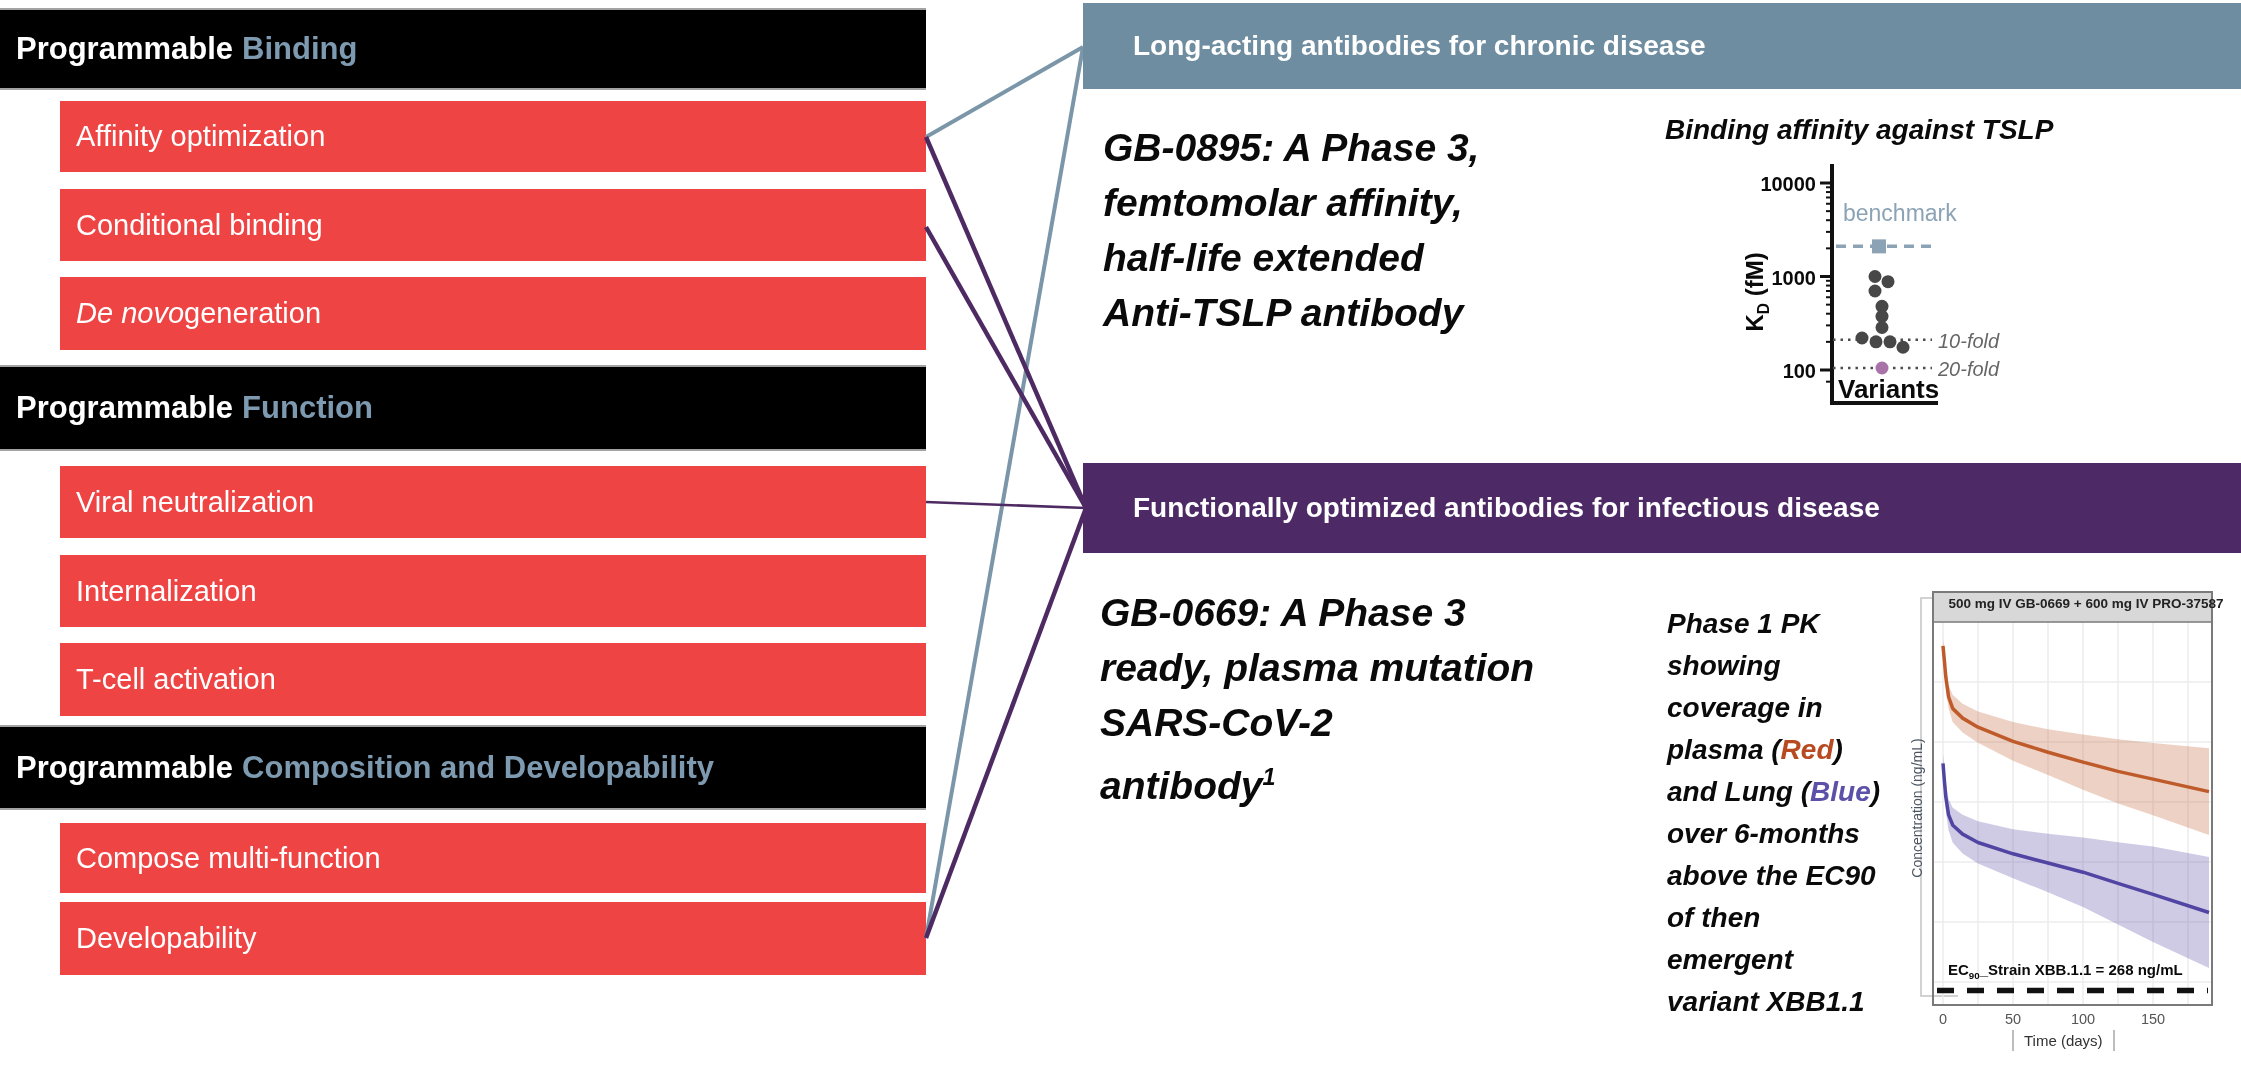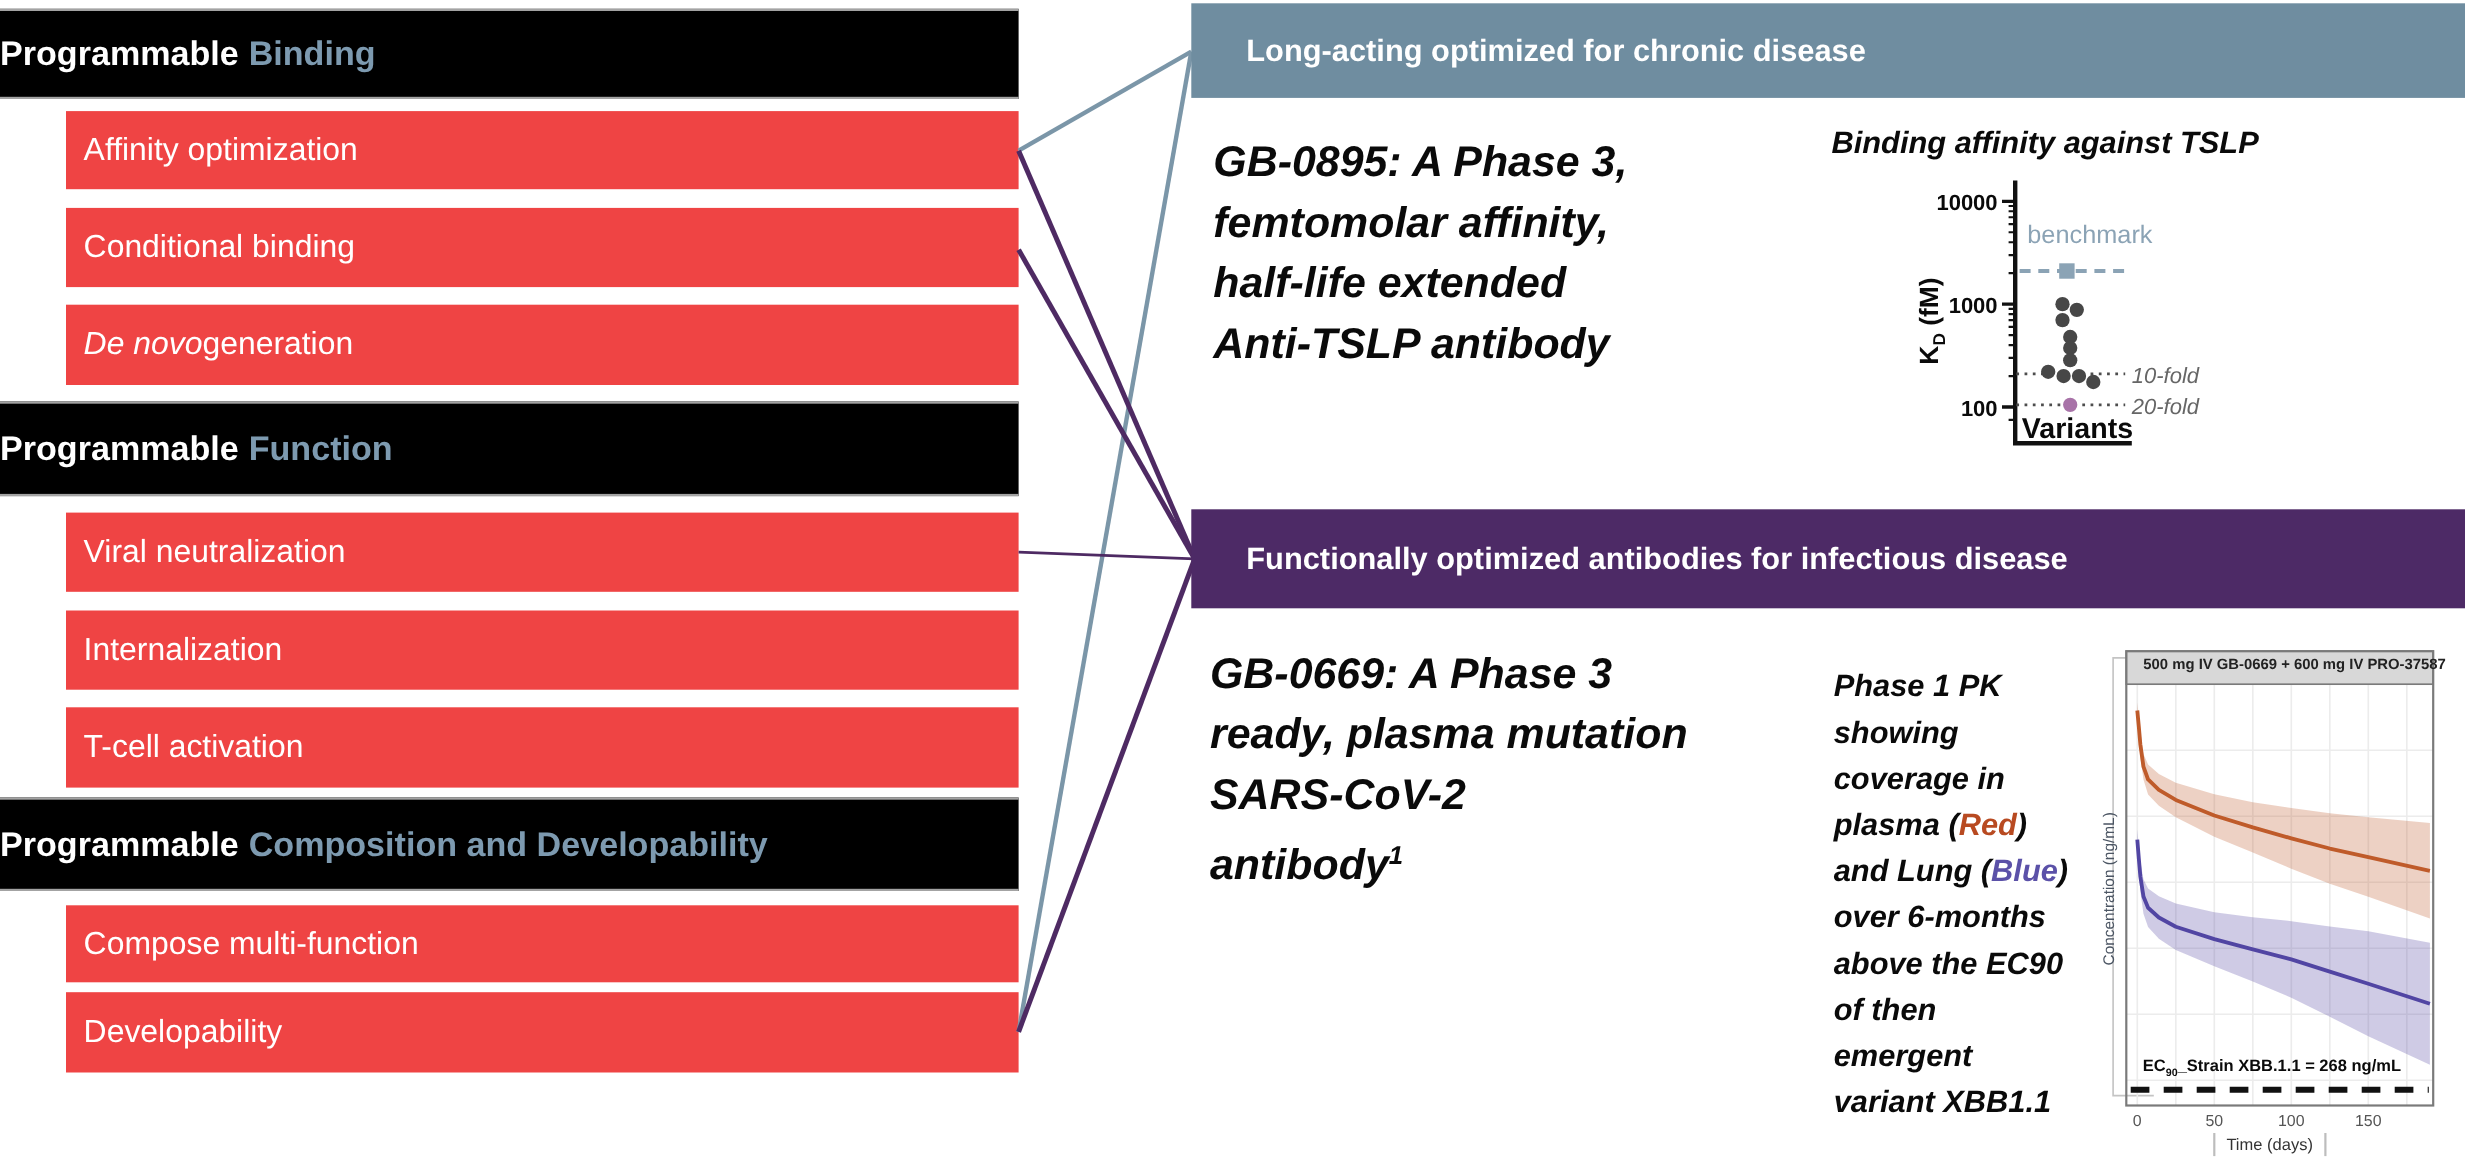--- a/index.html
+++ b/index.html
@@ -1,20 +1,20 @@
 <!DOCTYPE html>
 <html><head>
 <meta charset="utf-8">
 <style>
   html,body{margin:0;padding:0;background:#fff;}
   .slide{position:relative;width:2241px;height:1068px;background:#ffffff;overflow:hidden;
          font-family:"Liberation Sans",sans-serif;}
   
   .hdr-bar{position:absolute;left:0;width:926px;background:#000;display:flex;align-items:center;
-           padding-left:0;box-sizing:border-box;border-top:2px solid #a3a3a3;border-bottom:2px solid #a3a3a3;}
+           padding-left:16px;box-sizing:border-box;border-top:2px solid #a3a3a3;border-bottom:2px solid #a3a3a3;}
   .hdr-bar .pfx{color:#fff;font-weight:bold;font-size:31px;}
   .hdr-bar .acc{color:#7d9ab0;font-weight:bold;font-size:31px;margin-left:9px;text-align:center;}
   .item-bar{position:absolute;left:60px;width:866px;background:#ef4444;display:flex;align-items:center;
             padding-left:16px;box-sizing:border-box;color:#fff;font-size:29px;}
   .item-bar .it{font-style:italic;}
   
   #connectors{position:absolute;left:0;top:0;}
   
   .sec-hdr{position:absolute;left:1083px;width:1158px;height:86px;display:flex;align-items:center;
            padding-left:50px;box-sizing:border-box;color:#fff;font-weight:bold;font-size:28px;}
@@ -97,21 +97,21 @@
   <svg id="connectors" width="2241" height="1068" viewBox="0 0 2241 1068">
       <line x1="926" y1="137" x2="1083" y2="47" stroke="#7b96a8" stroke-width="4"></line>
       <line x1="926" y1="938" x2="1083" y2="47" stroke="#7b96a8" stroke-width="4"></line>
       <line x1="926" y1="137" x2="1086" y2="508" stroke="#4e2a63" stroke-width="4.5"></line>
       <line x1="926" y1="227" x2="1086" y2="508" stroke="#4e2a63" stroke-width="4.5"></line>
       <line x1="926" y1="502" x2="1086" y2="508" stroke="#4e2a63" stroke-width="2.5"></line>
       <line x1="926" y1="938" x2="1086" y2="508" stroke="#4e2a63" stroke-width="4.5"></line>
     </svg>
 
   <div class="sec-hdr steel">
-    <span>Long-acting optimized for chronic disease</span>
+    <span>Long-acting antibodies for chronic disease</span>
   </div>
   <div class="big-heading" style="left:1103px;top:120px">
     <div>GB-0895: A Phase 3,</div>
     <div>femtomolar affinity,</div>
     <div>half-life extended</div>
     <div>Anti-TSLP antibody</div>
   </div>
 
   <div class="tslp-title">Binding affinity against TSLP</div>
   <div class="rot-label tslp-ylab">

